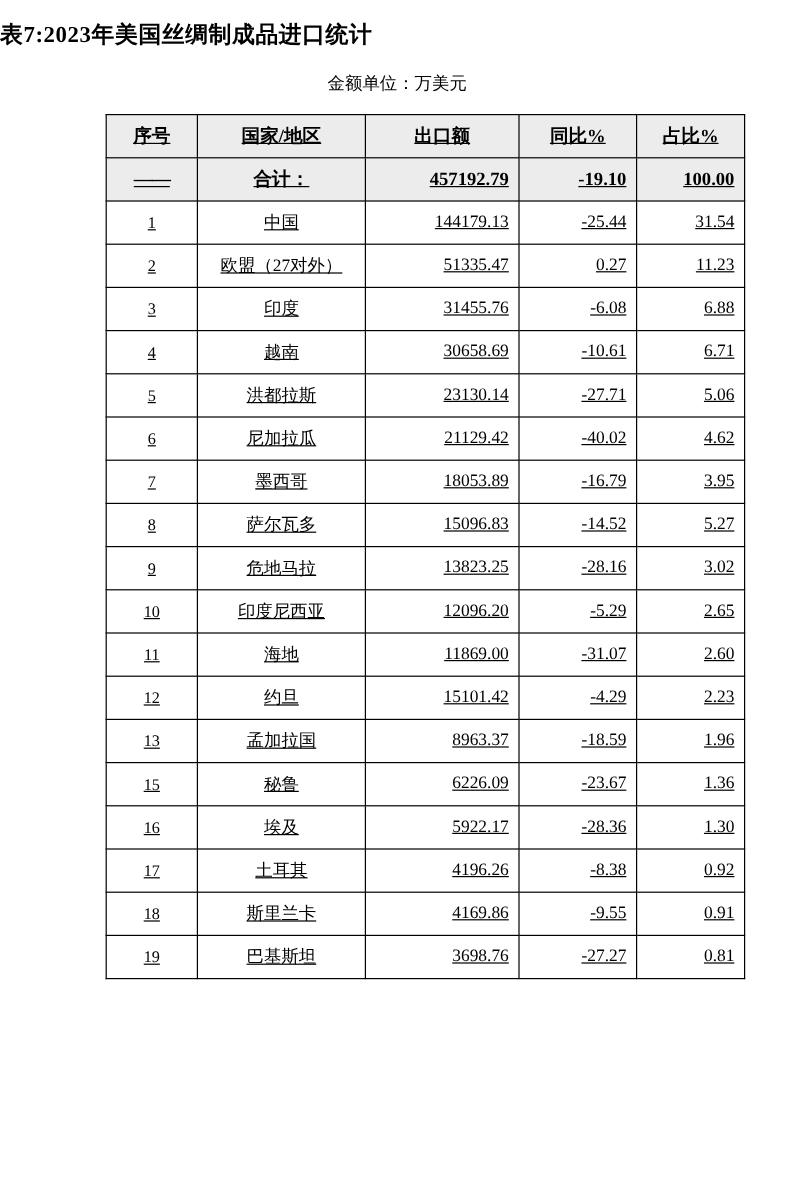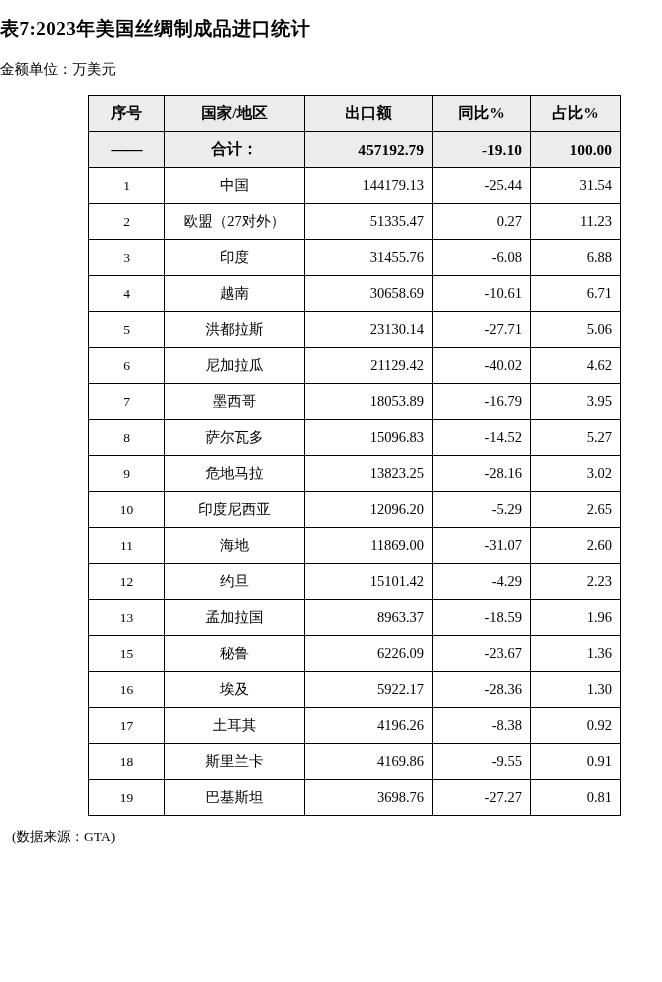--- a/index.html
+++ b/index.html
@@ -24,36 +24,37 @@
   .doc-title {
     text-align: left;
     font-size: 19px;
     font-weight: bold;
     letter-spacing: 0.5px;
     margin-top: 16px;
     margin-bottom: 0;
     font-family: "Liberation Serif", "DejaVu Serif", serif;
   }
   .doc-subtitle {
-    text-align: left;
+    text-align: center;
     font-size: 14.5px;
     margin-top: 18px;
     margin-bottom: 0;
     font-family: "Liberation Serif", "DejaVu Serif", serif;
   }
   .table-wrap {
     margin-top: 16px;
     padding-left: 88px;
     padding-right: 42px;
   }
   table.stats {
     border-collapse: collapse;
     width: 532px;
     table-layout: fixed;
     font-size: 14.5px;
+    text-decoration: underline;
   }
   table.stats col.c0 { width: 76px; }
   table.stats col.c1 { width: 140px; }
   table.stats col.c2 { width: 128px; }
   table.stats col.c3 { width: 98px; }
   table.stats col.c4 { width: 90px; }
   table.stats td, table.stats th {
     border: 1px solid #000000;
     height: 36px;
     padding: 0 8px;
@@ -252,15 +253,14 @@
             <td class="idx">19</td>
             <td class="name">巴基斯坦</td>
             <td class="num">3698.76</td>
             <td class="num">-27.27</td>
             <td class="num">0.81</td>
           </tr>
         </tbody>
     </table>
   </div>
 
-  <div class="source">(数据来源：GTA)</div>
 
 </div>
 
 </body></html>

